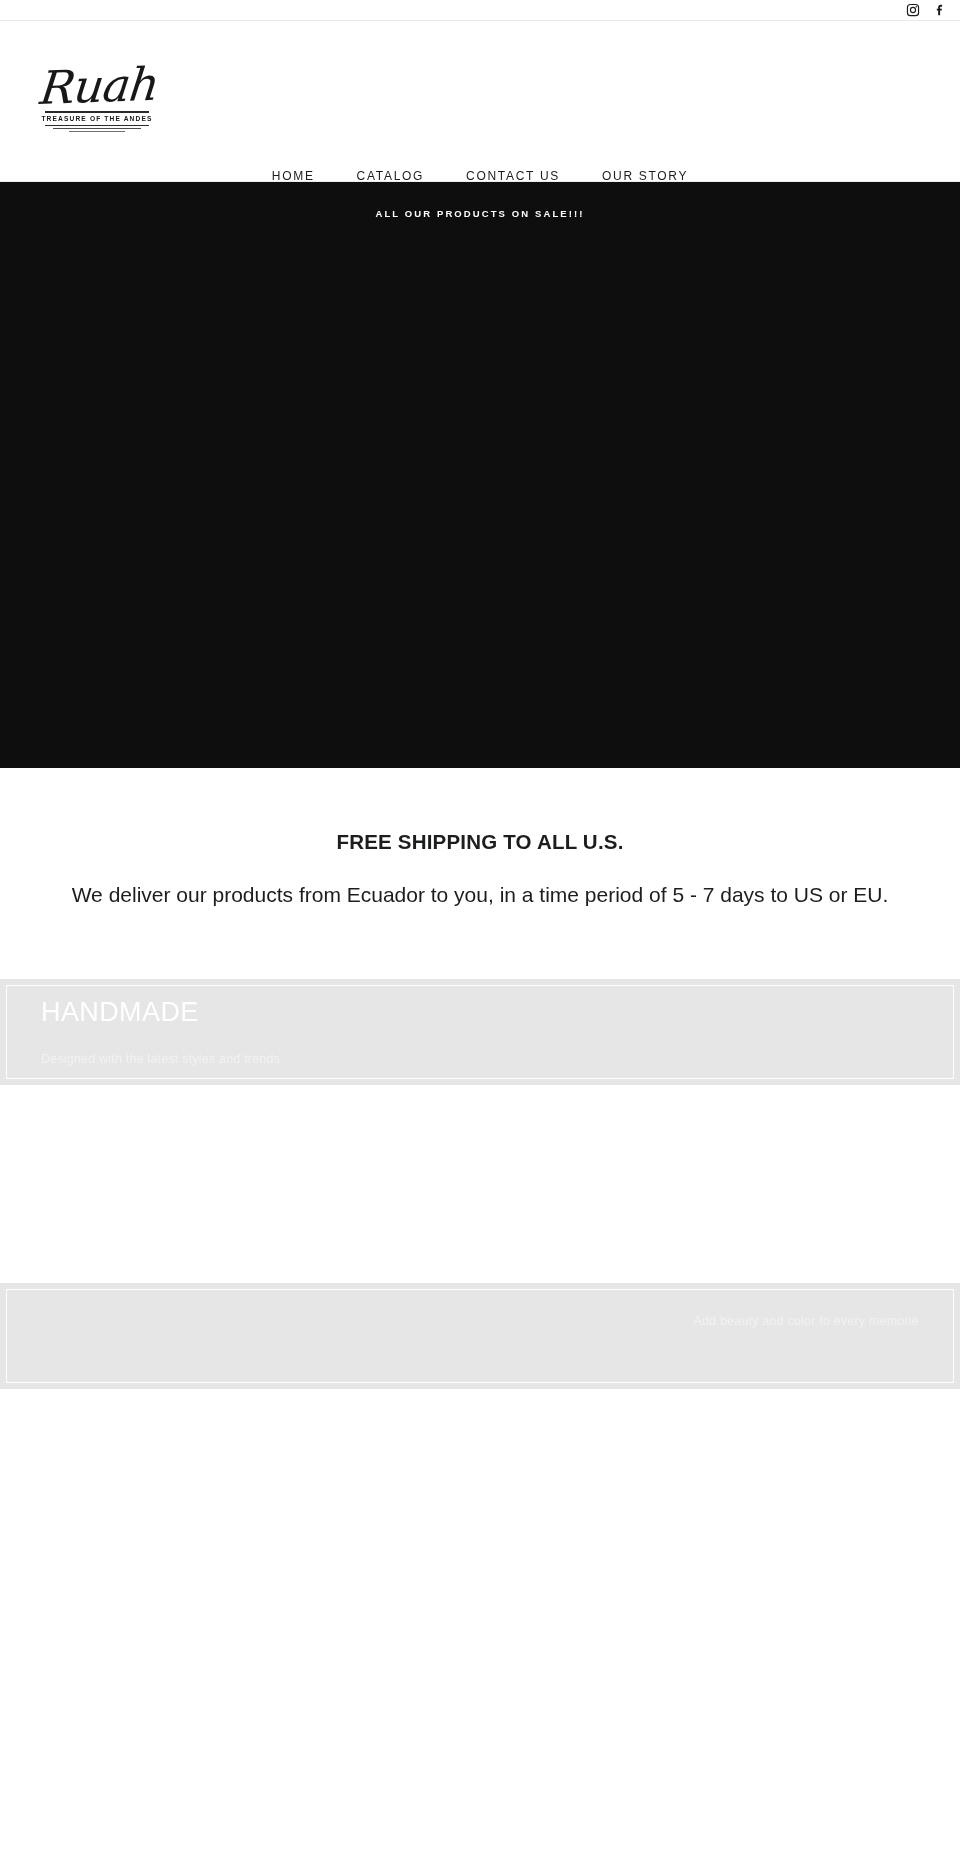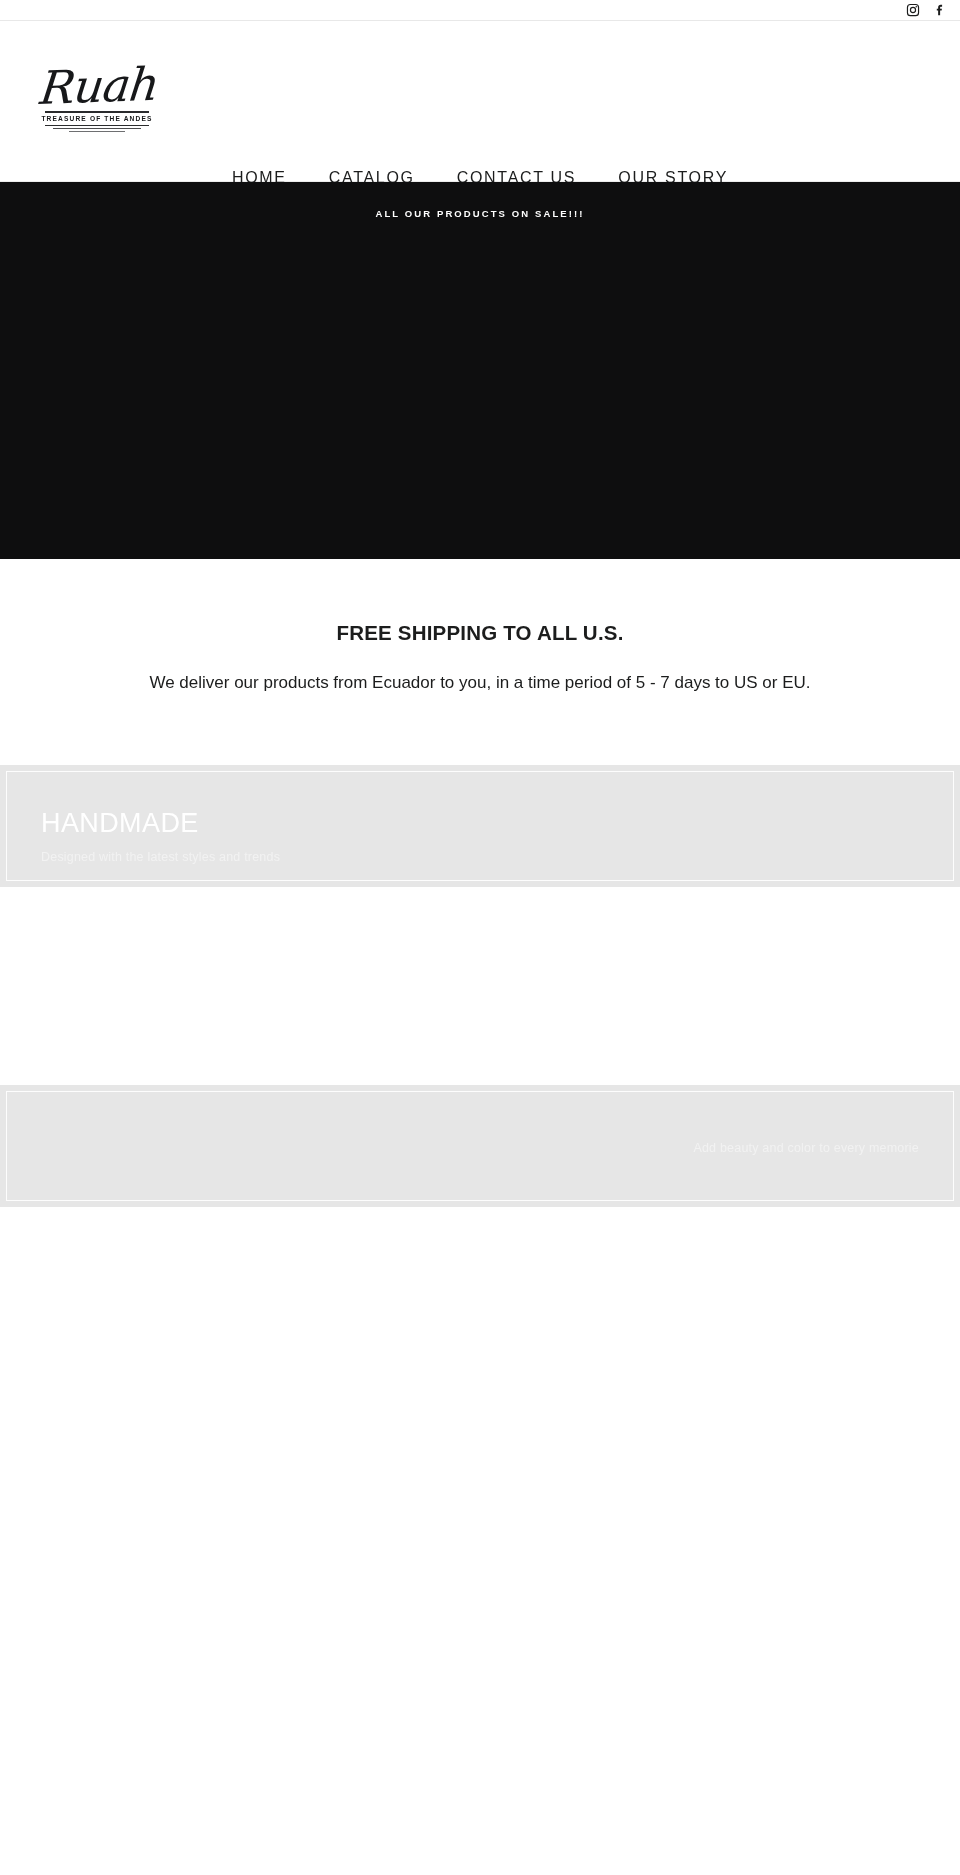--- a/index.html
+++ b/index.html
@@ -76,21 +76,21 @@
 
   .mainnav {
     position: absolute;
     left: 0; right: 0;
     top: 148px;
     display: flex;
     justify-content: center;
     gap: 0;
   }
   .nav-link {
-    font-size: 16px;
+    font-size: 12px;
     letter-spacing: 1.7px;
     font-weight: 400;
     color: #1c1d1d;
     text-decoration: none;
     padding: 0 21px;
     white-space: nowrap;
     text-transform: uppercase;
   }
 
   .header-icons {
@@ -109,21 +109,21 @@
     color: #9a9a9a;
     background: none;
     border: 0;
     cursor: pointer;
   }
   .icon-btn svg { display: block; }
 
   
   .hero {
     background: #0e0e0f;
-    height: 377px;
+    height: 586px;
     position: relative;
   }
   .announcement {
     position: absolute;
     left: 0; right: 0;
     top: 26px;
     text-align: center;
     color: #ffffff;
     font-size: 9.5px;
     font-weight: 700;
@@ -138,37 +138,37 @@
     text-align: center;
   }
   .shipping-title {
     font-size: 20.5px;
     font-weight: 700;
     letter-spacing: 0.2px;
     color: #1c1d1d;
     margin-bottom: 26px;
   }
   .shipping-text {
-    font-size: 17px;
+    font-size: 21px;
     font-weight: 400;
     color: #1c1d1d;
     line-height: 1.4;
   }
 
   
   .banner {
     background: #e6e6e6;
     padding: 6px;
     position: relative;
   }
   .banner-inner {
     border: 1px solid #fdfdfd;
-    height: 110px;
-    position: relative;
-    padding: 37px 34px;
+    height: 94px;
+    position: relative;
+    padding: 12px 34px;
     display: flex;
     flex-direction: column;
     justify-content: space-between;
   }
   .banner-left .banner-inner { align-items: flex-start; text-align: left; }
   .banner-right .banner-inner { align-items: flex-end; text-align: right; }
   .banner-heading {
     font-size: 27px;
     font-weight: 400;
     color: #ffffff;

